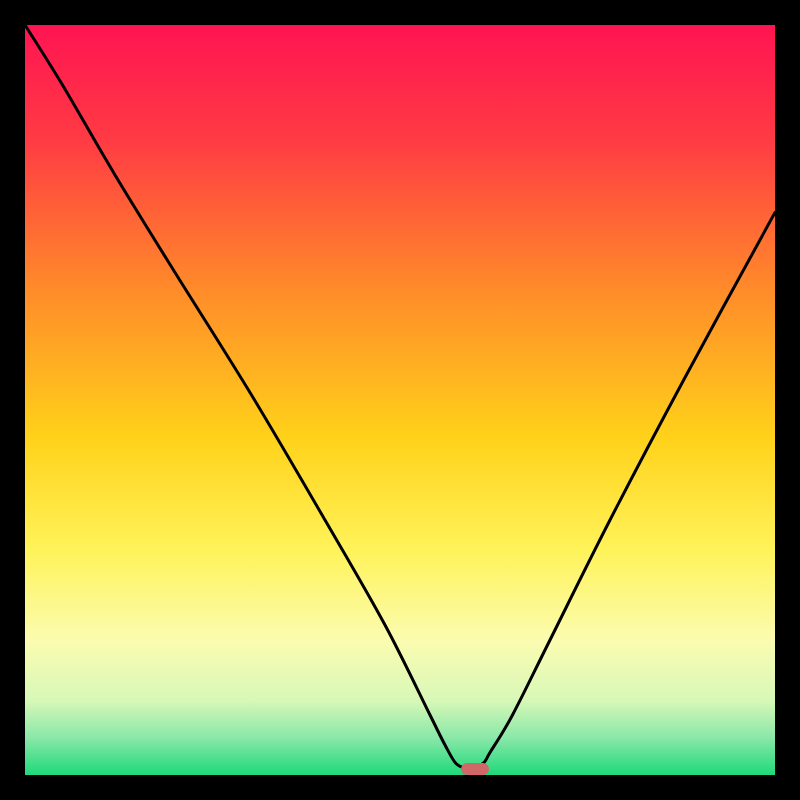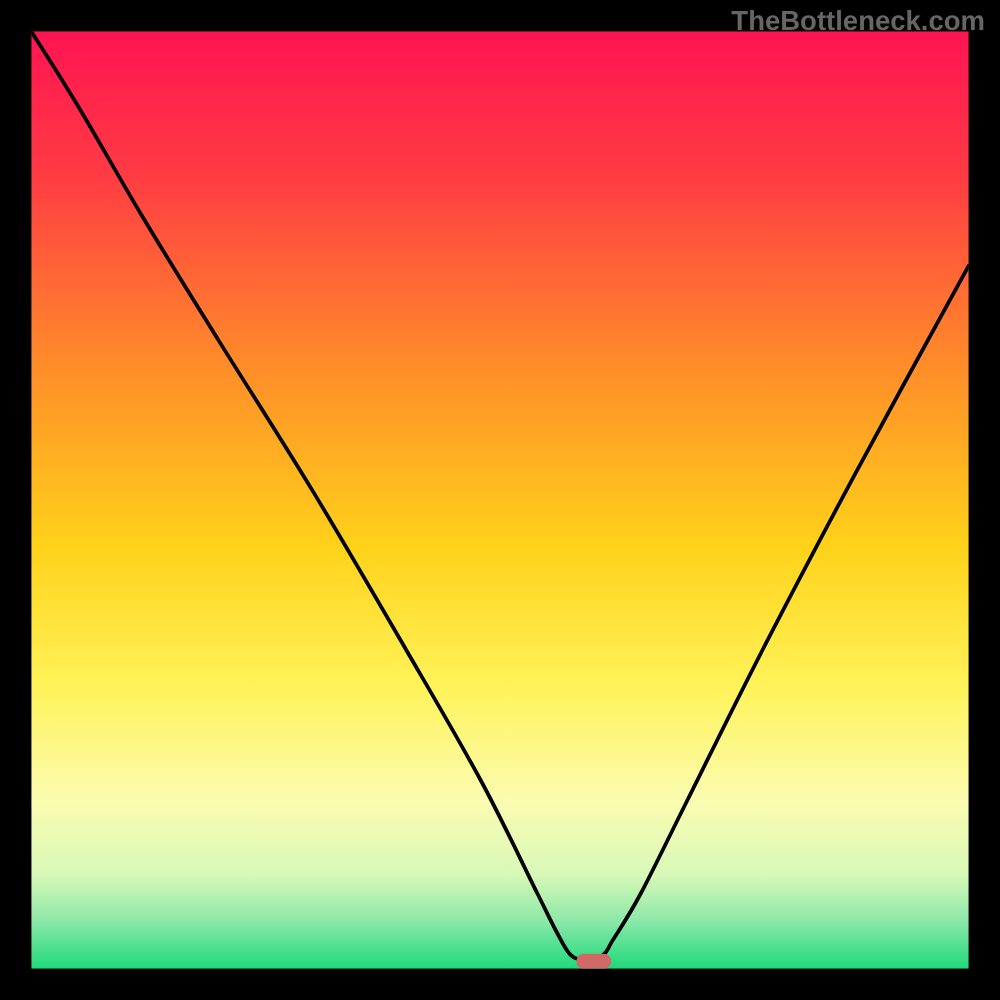--- a/index.html
+++ b/index.html
@@ -41,21 +41,20 @@
     position: absolute;
     width: 100%;
     height: 100%;
     z-index: 5;
   }
 </style>
 </head>
 <body>
 
 <div class="chart-container">
-  <div class="watermark">TheBottleneck.com</div>
 
   <div class="plot-area">
     <svg class="gradient-bg" viewBox="0 0 750 750" preserveAspectRatio="none">
       <defs>
         <linearGradient id="bg-grad" x1="0" y1="0" x2="0" y2="1">
             <stop offset="0%" stop-color="#ff1452"></stop>
             <stop offset="15%" stop-color="#ff3a44"></stop>
             <stop offset="35%" stop-color="#ff8a2a"></stop>
             <stop offset="55%" stop-color="#ffd21a"></stop>
             <stop offset="70%" stop-color="#fff35a"></stop>

